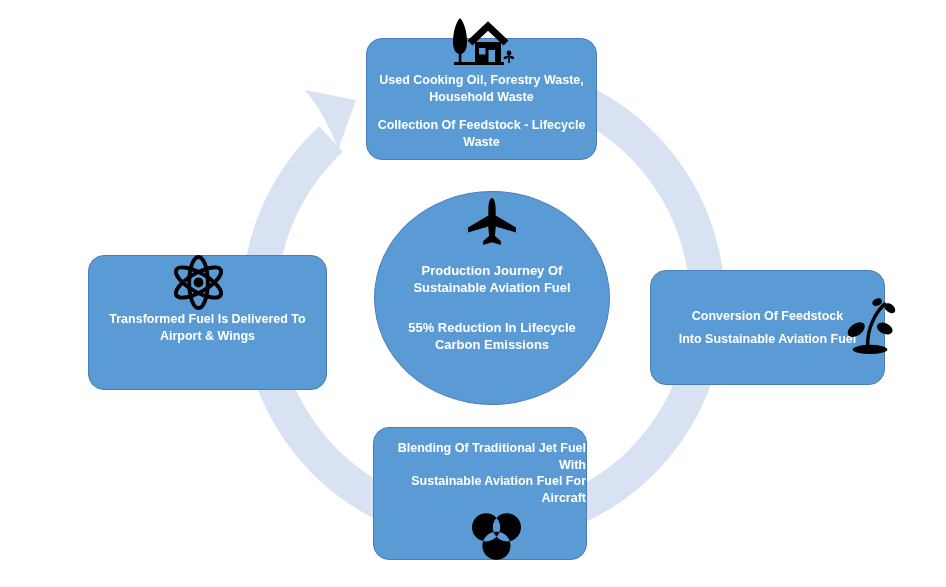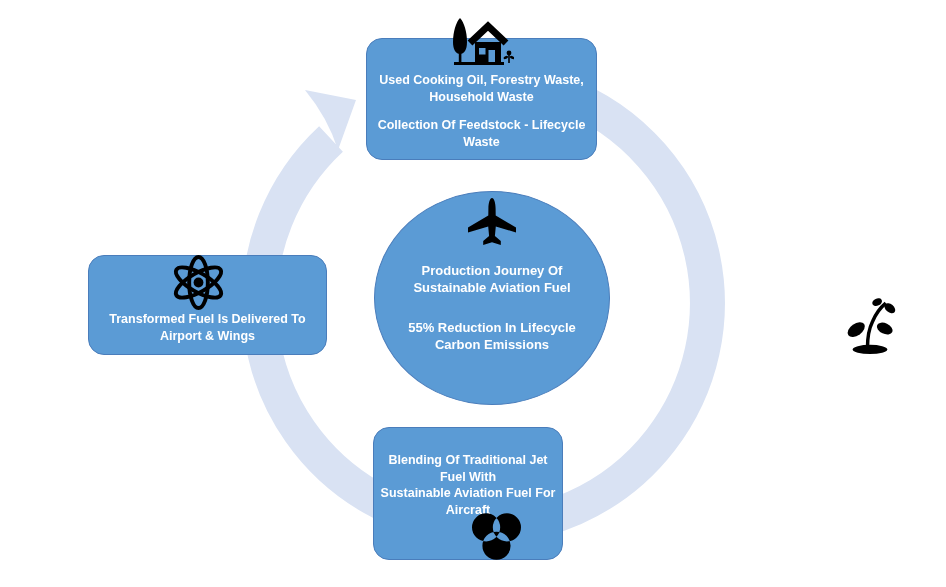--- a/index.html
+++ b/index.html
@@ -12,22 +12,22 @@
     position:absolute;z-index:1;box-sizing:border-box;
     background:#5b9bd5;border:1.5px solid #4a7dbb;border-radius:16px;
     color:#ffffff;font-weight:bold;font-size:12.5px;text-align:center;
     display:flex;flex-direction:column;align-items:center;
   }
   .card-text{white-space:pre-line;line-height:1.32;}
   .card-top{left:366px;top:38px;width:231px;height:122px;padding-top:33px;}
   .card-top .card-text + .card-text{margin-top:12px;}
   .card-right{left:650px;top:270px;width:235px;height:115px;justify-content:center;}
   .card-right .card-text{line-height:1.8;}
-  .card-bottom{left:373px;top:427px;width:190px;height:133px;padding-top:24px;}
-  .card-left{left:88px;top:255px;width:239px;height:100px;padding-top:55px;}
+  .card-bottom{left:373px;top:427px;width:214px;height:133px;padding-top:12px;text-align:right;}
+  .card-left{left:88px;top:255px;width:239px;height:135px;padding-top:55px;}
   .center-ellipse{
     position:absolute;z-index:1;box-sizing:border-box;
     left:374px;top:191px;width:236px;height:214px;border-radius:50%;
     background:#5b9bd5;border:1.5px solid #4a7dbb;
     color:#ffffff;font-weight:bold;font-size:13px;text-align:center;
     display:flex;flex-direction:column;align-items:center;padding-top:70px;
   }
   .center-ellipse .subtitle{margin-top:23px;}
   .icon{position:absolute;z-index:2;}
   .icon svg{width:100%;height:100%;display:block;}
@@ -47,20 +47,24 @@
     <path d="M 356 100 L 305 90 Q 328 118 338 150 Z" fill="#d9e2f3"></path>
   </svg>
 
   <div class="card card-top">
     <div class="card-text">Used Cooking Oil, Forestry Waste,
 Household Waste</div>
     <div class="card-text">Collection Of Feedstock - Lifecycle
 Waste</div>
   </div>
 
+  <div class="card card-right">
+    <div class="card-text">Conversion Of Feedstock
+Into Sustainable Aviation Fuel</div>
+  </div>
 
   <div class="card card-bottom">
     <div class="card-text">Blending Of Traditional Jet Fuel With
 Sustainable Aviation Fuel For
 Aircraft</div>
   </div>
 
   <div class="card card-left">
     <div class="card-text">Transformed Fuel Is Delivered To
 Airport &amp; Wings</div>

